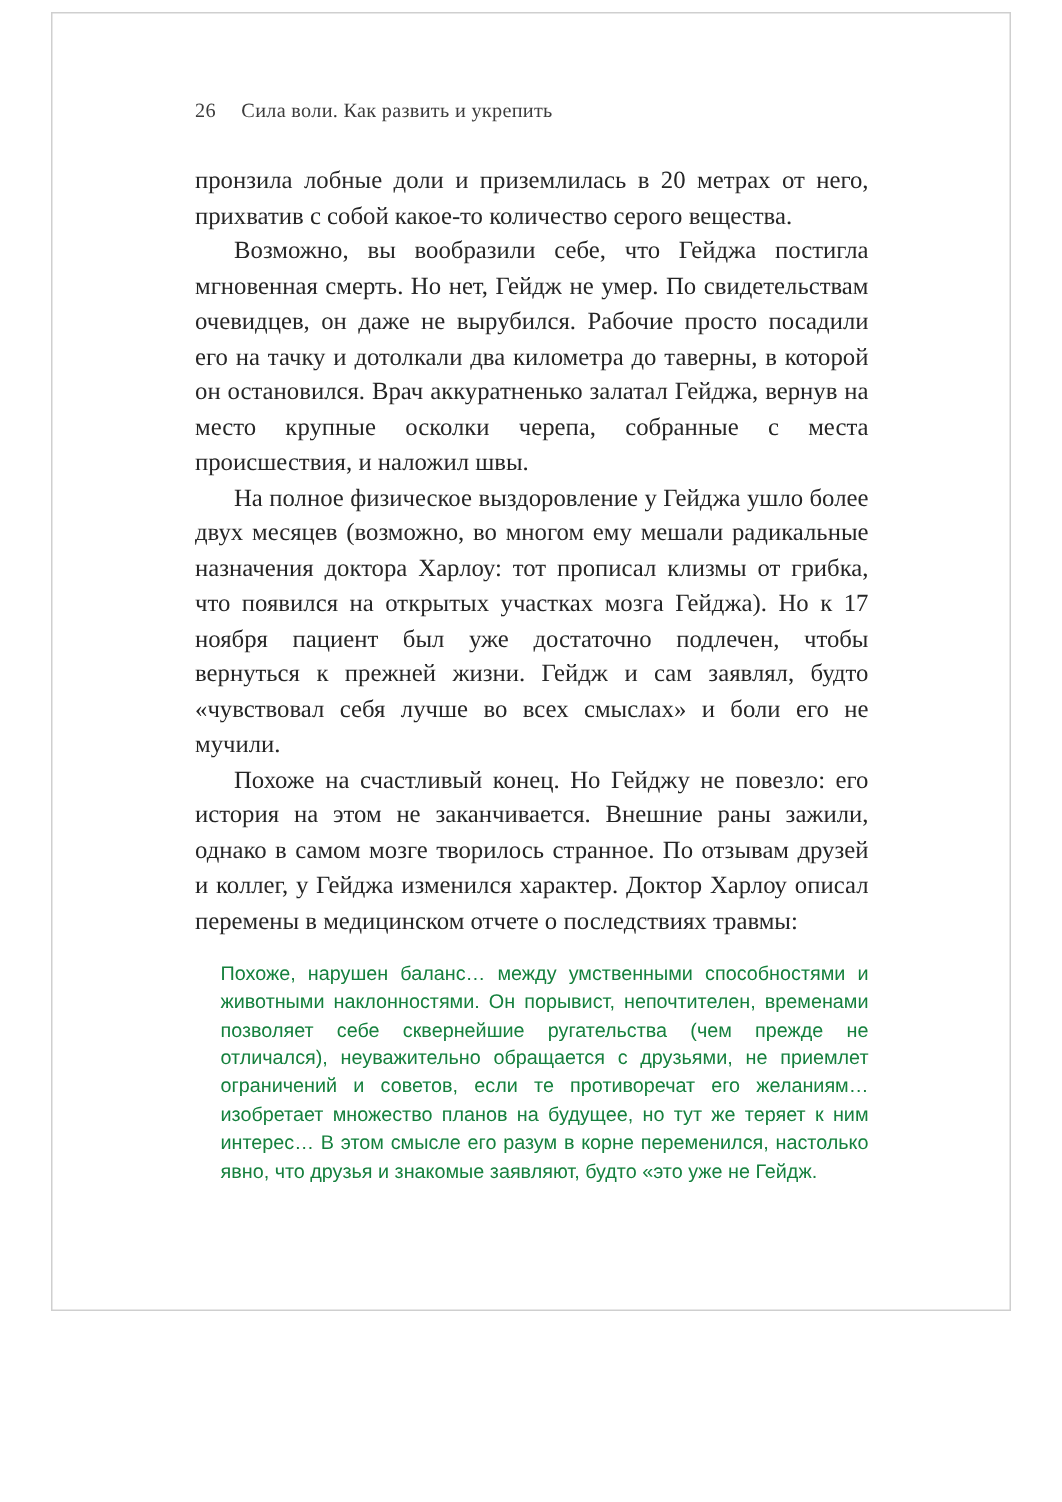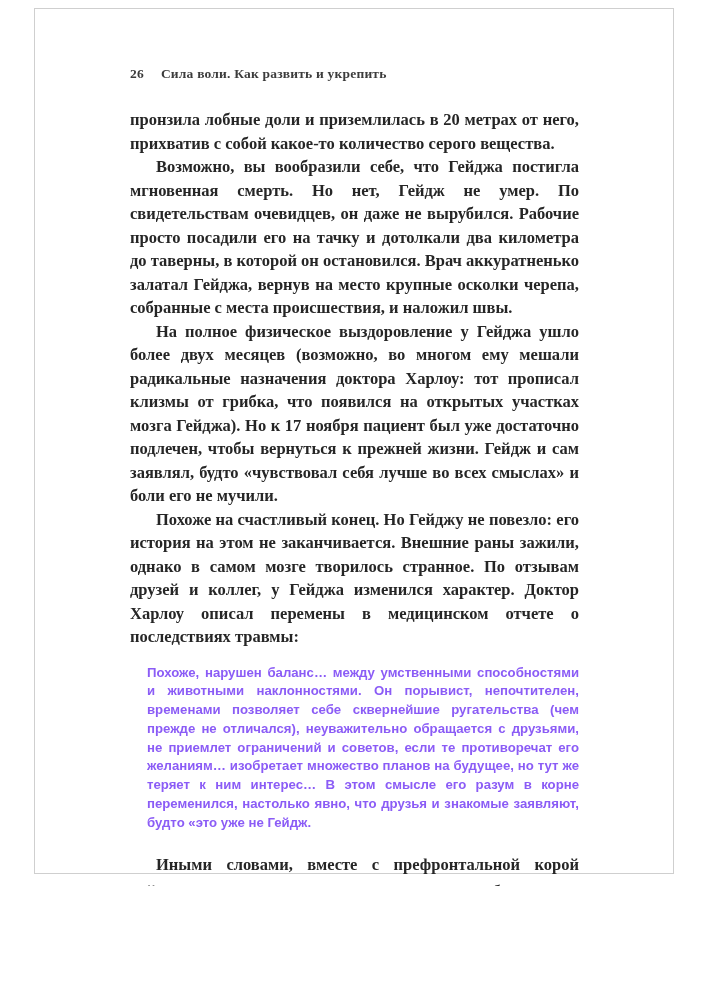--- a/index.html
+++ b/index.html
@@ -7,21 +7,20 @@
     padding: 0;
     background: #ffffff;
   }
   .page {
     position: relative;
     width: 708px;
     height: 886px;
     background: #ffffff;
     overflow: hidden;
     font-family: "Liberation Serif", serif;
-    font-weight: bold;
   }
   .frame {
     position: absolute;
     left: 34px;
     right: 34px;
     top: 8px;
     bottom: 12px;
     border: 1px solid #cfcfcf;
     pointer-events: none;
   }
@@ -53,21 +52,21 @@
     -webkit-hyphens: auto;
   }
   p.body.no-indent {
     text-indent: 0;
   }
   .quote {
     margin: 15px 0 18px 17px;
     font-family: "Liberation Sans", sans-serif;
     font-size: 13.2px;
     line-height: 18.8px;
-    color: #8b5cf6;
+    color: #15803d;
     text-align: justify;
     hyphens: auto;
     -webkit-hyphens: auto;
   }
   p.body.final {
     margin-top: 12px;
     line-height: 27.5px;
     word-spacing: 2px;
   }
 </style>
@@ -86,16 +85,15 @@
     <p class="body no-indent">пронзила лобные доли и приземлилась в 20 метрах от него, прихватив с собой какое-то количество серого вещества.</p>
 
     <p class="body">Возможно, вы вообразили себе, что Гейджа постигла мгновенная смерть. Но нет, Гейдж не умер. По свидетельствам очевидцев, он даже не вырубился. Рабочие просто посадили его на тачку и дотолкали два километра до таверны, в которой он остановился. Врач аккуратненько залатал Гейджа, вернув на место крупные осколки черепа, собранные с места происшествия, и наложил швы.</p>
 
     <p class="body">На полное физическое выздоровление у Гейджа ушло более двух месяцев (возможно, во многом ему мешали радикальные назначения доктора Харлоу: тот прописал клизмы от грибка, что появился на открытых участках мозга Гейджа). Но к 17 ноября пациент был уже достаточно подлечен, чтобы вернуться к прежней жизни. Гейдж и сам заявлял, будто «чувствовал себя лучше во всех смыслах» и боли его не мучили.</p>
 
     <p class="body">Похоже на счастливый конец. Но Гейджу не повезло: его история на этом не заканчивается. Внешние раны зажили, однако в самом мозге творилось странное. По отзывам друзей и коллег, у Гейджа изменился характер. Доктор Харлоу описал перемены в медицинском отчете о последствиях травмы:</p>
 
     <div class="quote">Похоже, нарушен баланс… между умственными способностями и животными наклонностями. Он порывист, непочтителен, временами позволяет себе сквернейшие ругательства (чем прежде не отличался), неуважительно обращается с друзьями, не приемлет ограничений и советов, если те противоречат его желаниям… изобретает множество планов на будущее, но тут же теряет к ним интерес… В этом смысле его разум в корне переменился, настолько явно, что друзья и знакомые заявляют, будто «это уже не Гейдж.</div>
 
-    <p class="body final">Иными словами, вместе с префронтальной корой Гейдж потерял и самоконтроль: силы «Я не буду» и «Я буду». Его железная воля, которая казалась неотъемлемой частью</p>
 
   </div>
 </div>
 
 </body></html>

